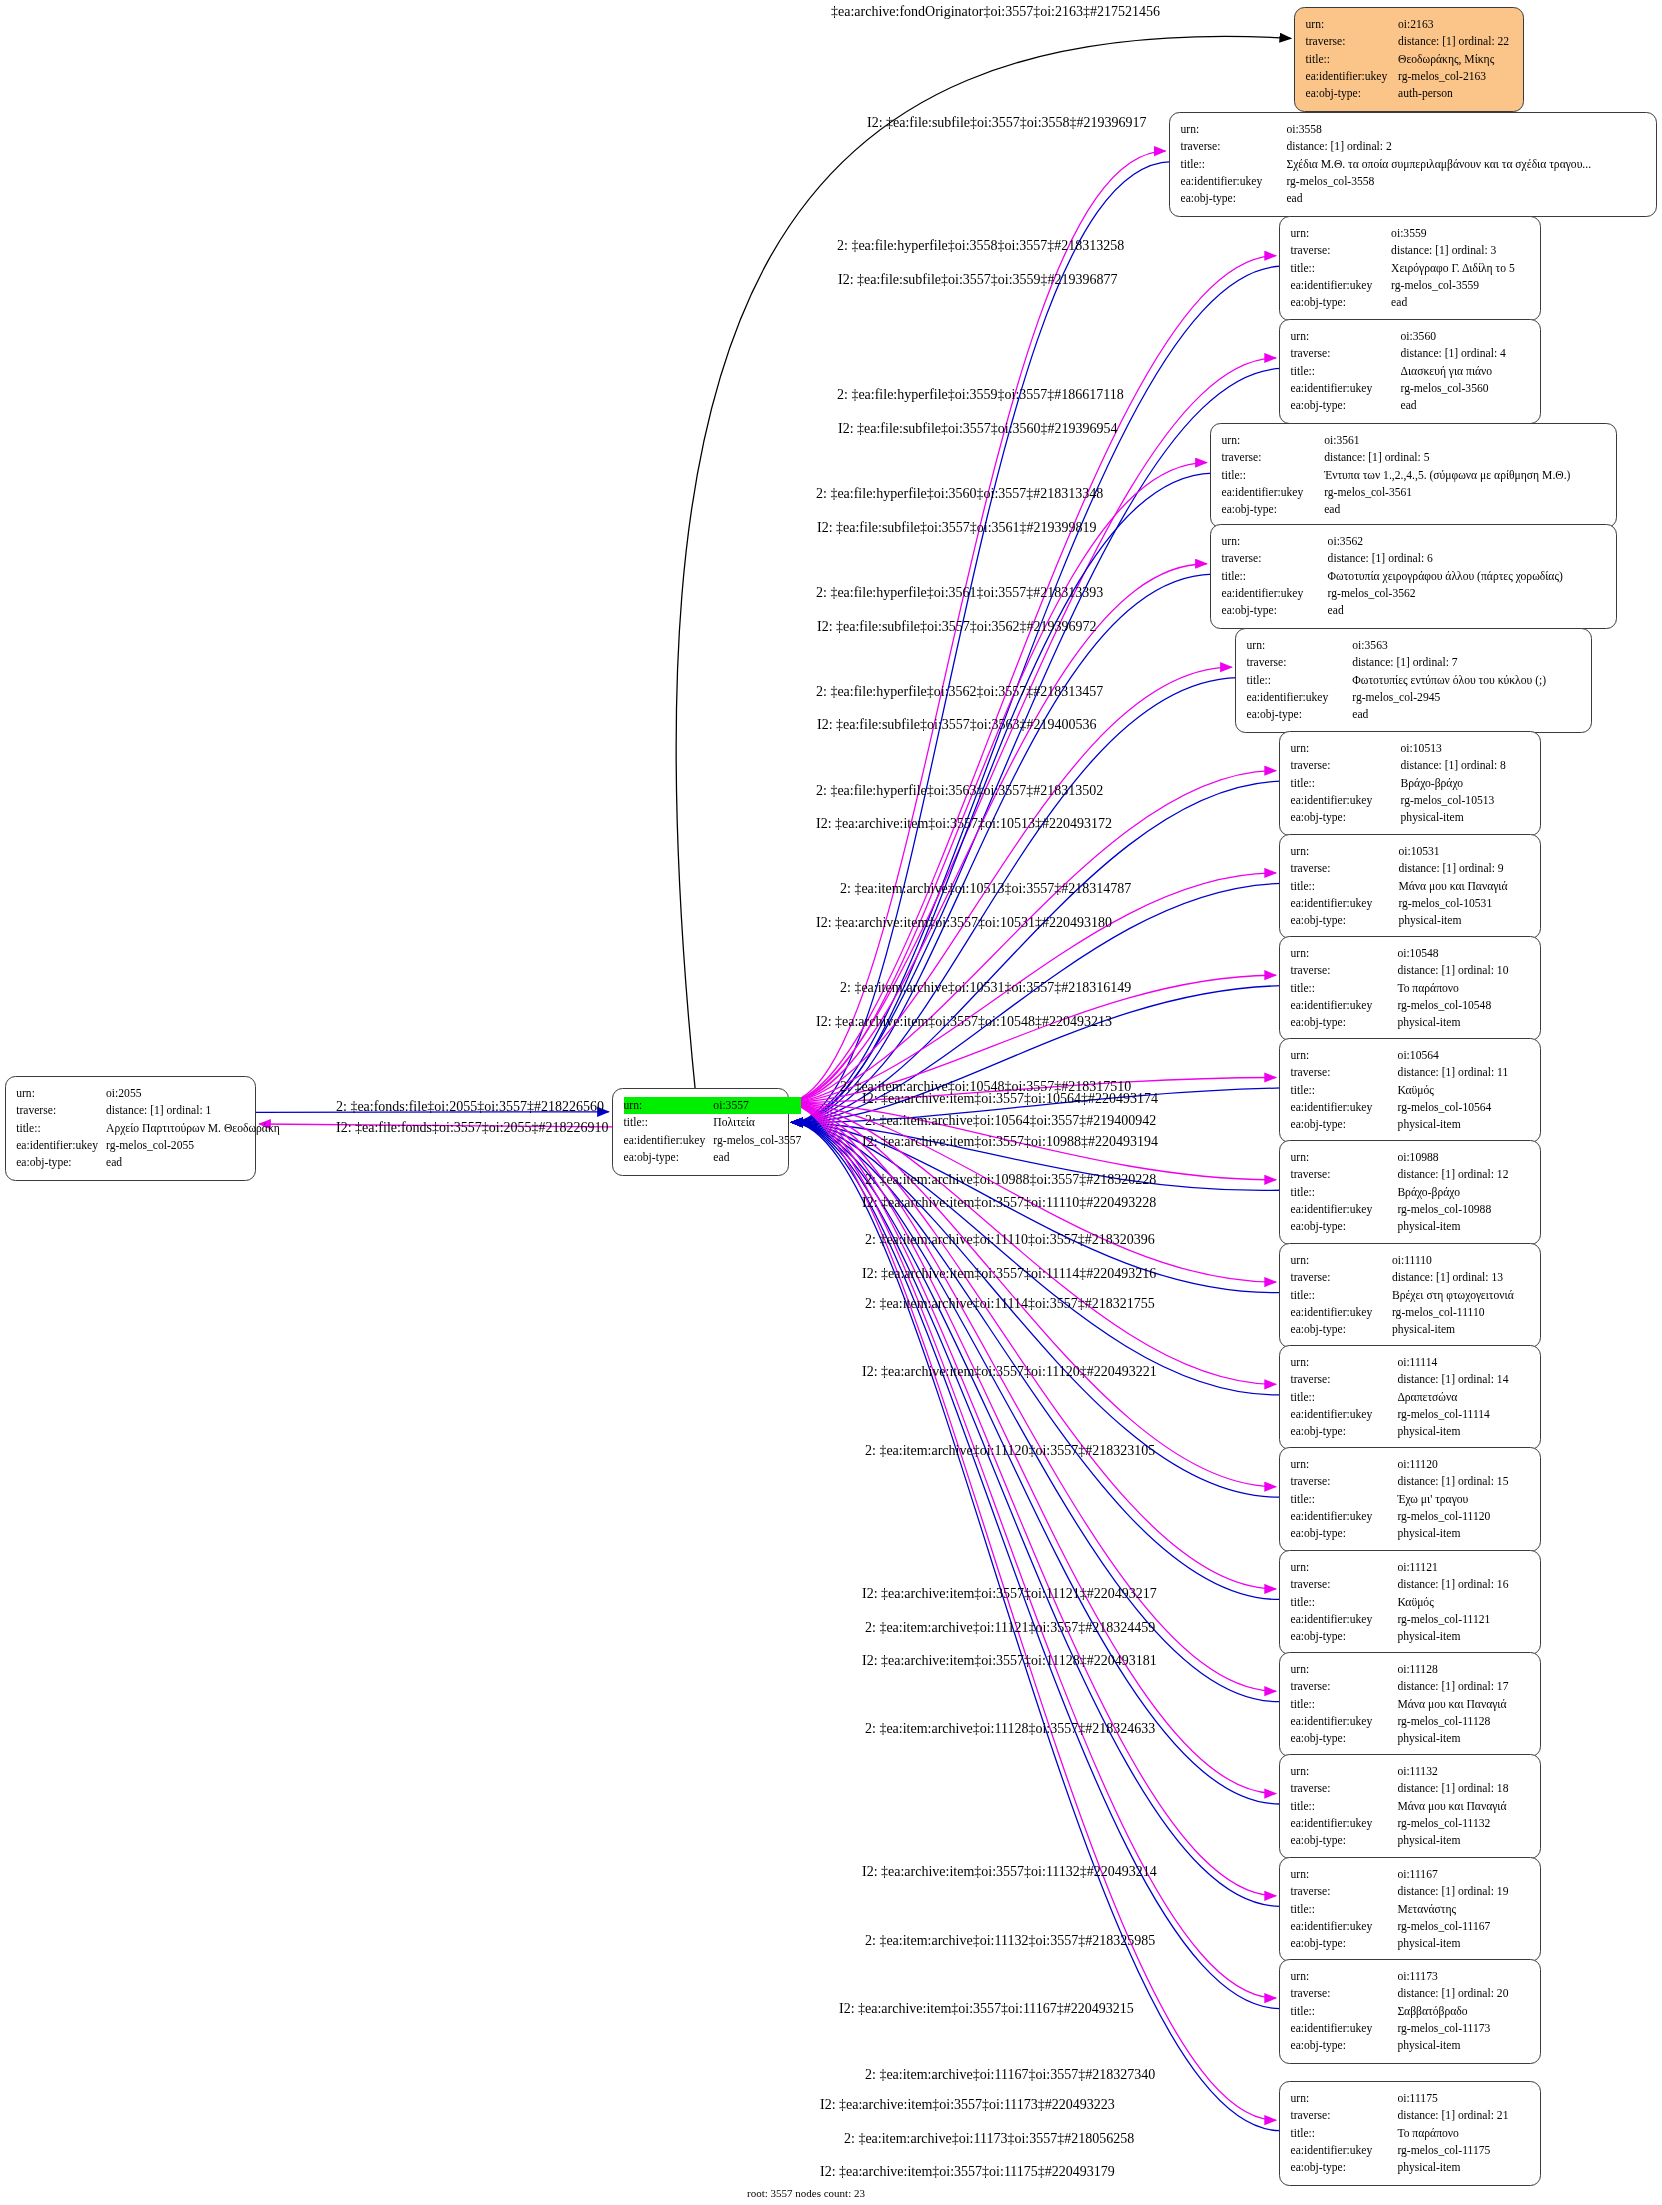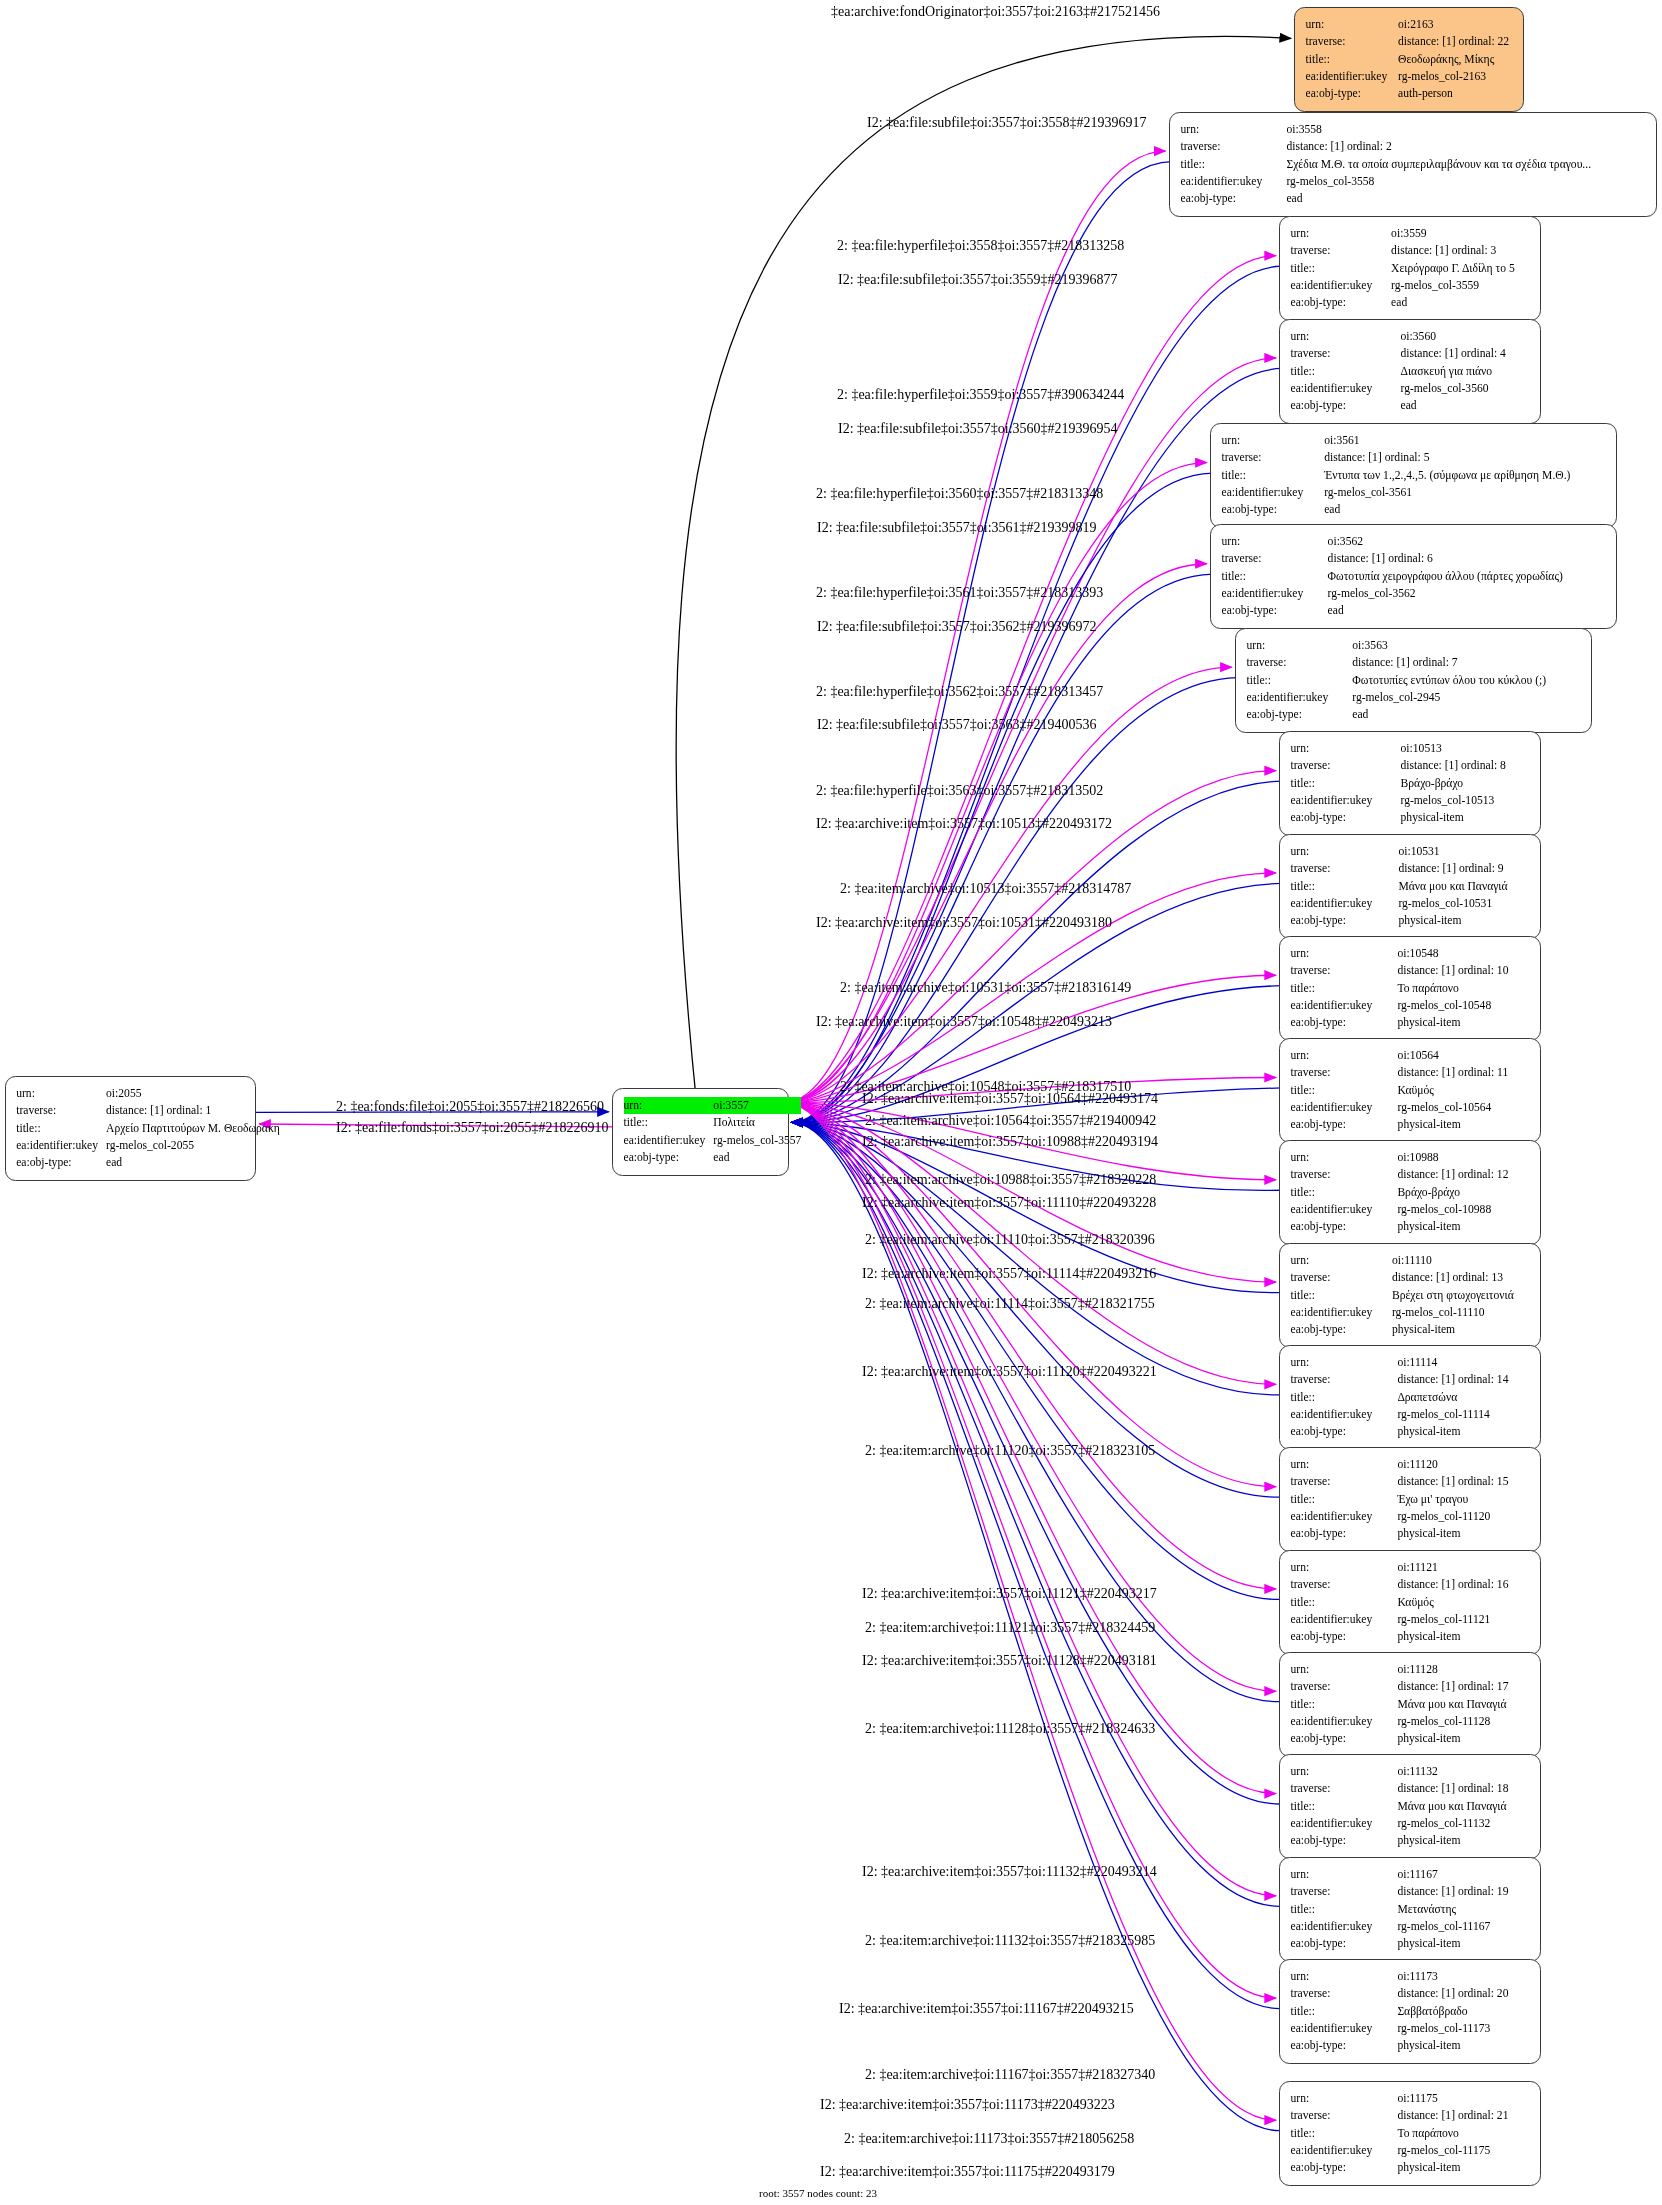--- a/index.html
+++ b/index.html
@@ -676,21 +676,21 @@
             </tr>
           </tbody>
         </table>
       </div>
     </div>
   <div id="label-layer">
       <div class="elabel" style="left: 831px; top: 4.7px;">‡ea:archive:fondOriginator‡oi:3557‡oi:2163‡#217521456</div>
       <div class="elabel" style="left: 867px; top: 116px;">I2: ‡ea:file:subfile‡oi:3557‡oi:3558‡#219396917</div>
       <div class="elabel" style="left: 837px; top: 239px;">2: ‡ea:file:hyperfile‡oi:3558‡oi:3557‡#218313258</div>
       <div class="elabel" style="left: 838px; top: 273px;">I2: ‡ea:file:subfile‡oi:3557‡oi:3559‡#219396877</div>
-      <div class="elabel" style="left: 837px; top: 388px;">2: ‡ea:file:hyperfile‡oi:3559‡oi:3557‡#390634244</div>
+      <div class="elabel" style="left: 837px; top: 388px;">2: ‡ea:file:hyperfile‡oi:3559‡oi:3557‡#186617118</div>
       <div class="elabel" style="left: 838px; top: 422px;">I2: ‡ea:file:subfile‡oi:3557‡oi:3560‡#219396954</div>
       <div class="elabel" style="left: 816px; top: 487px;">2: ‡ea:file:hyperfile‡oi:3560‡oi:3557‡#218313348</div>
       <div class="elabel" style="left: 817px; top: 521px;">I2: ‡ea:file:subfile‡oi:3557‡oi:3561‡#219399819</div>
       <div class="elabel" style="left: 816px; top: 586px;">2: ‡ea:file:hyperfile‡oi:3561‡oi:3557‡#218313393</div>
       <div class="elabel" style="left: 817px; top: 620px;">I2: ‡ea:file:subfile‡oi:3557‡oi:3562‡#219396972</div>
       <div class="elabel" style="left: 816px; top: 685px;">2: ‡ea:file:hyperfile‡oi:3562‡oi:3557‡#218313457</div>
       <div class="elabel" style="left: 817px; top: 718px;">I2: ‡ea:file:subfile‡oi:3557‡oi:3563‡#219400536</div>
       <div class="elabel" style="left: 816px; top: 784px;">2: ‡ea:file:hyperfile‡oi:3563‡oi:3557‡#218313502</div>
       <div class="elabel" style="left: 816px; top: 817px;">I2: ‡ea:archive:item‡oi:3557‡oi:10513‡#220493172</div>
       <div class="elabel" style="left: 840px; top: 882px;">2: ‡ea:item:archive‡oi:10513‡oi:3557‡#218314787</div>
@@ -716,15 +716,15 @@
       <div class="elabel" style="left: 865px; top: 1934px;">2: ‡ea:item:archive‡oi:11132‡oi:3557‡#218325985</div>
       <div class="elabel" style="left: 839px; top: 2002px;">I2: ‡ea:archive:item‡oi:3557‡oi:11167‡#220493215</div>
       <div class="elabel" style="left: 865px; top: 2068px;">2: ‡ea:item:archive‡oi:11167‡oi:3557‡#218327340</div>
       <div class="elabel" style="left: 820px; top: 2098px;">I2: ‡ea:archive:item‡oi:3557‡oi:11173‡#220493223</div>
       <div class="elabel" style="left: 844px; top: 2132px; text-align: center;">2: ‡ea:item:archive‡oi:11173‡oi:3557‡#218056258</div>
       <div class="elabel" style="left: 820px; top: 2165px;">I2: ‡ea:archive:item‡oi:3557‡oi:11175‡#220493179</div>
       <div class="elabel" style="left: 336px; top: 1100px;">2: ‡ea:fonds:file‡oi:2055‡oi:3557‡#218226560</div>
       <div class="elabel" style="left: 336px; top: 1121px;">I2: ‡ea:file:fonds‡oi:3557‡oi:2055‡#218226910</div>
     </div>
 
-  <div class="footer" style="left:747px;top:2187px;margin-left:12px;">root: 3557 nodes count: 23</div>
+  <div class="footer" style="left:747px;top:2187px;">root: 3557 nodes count: 23</div>
 </div>
 
 
 </body></html>

